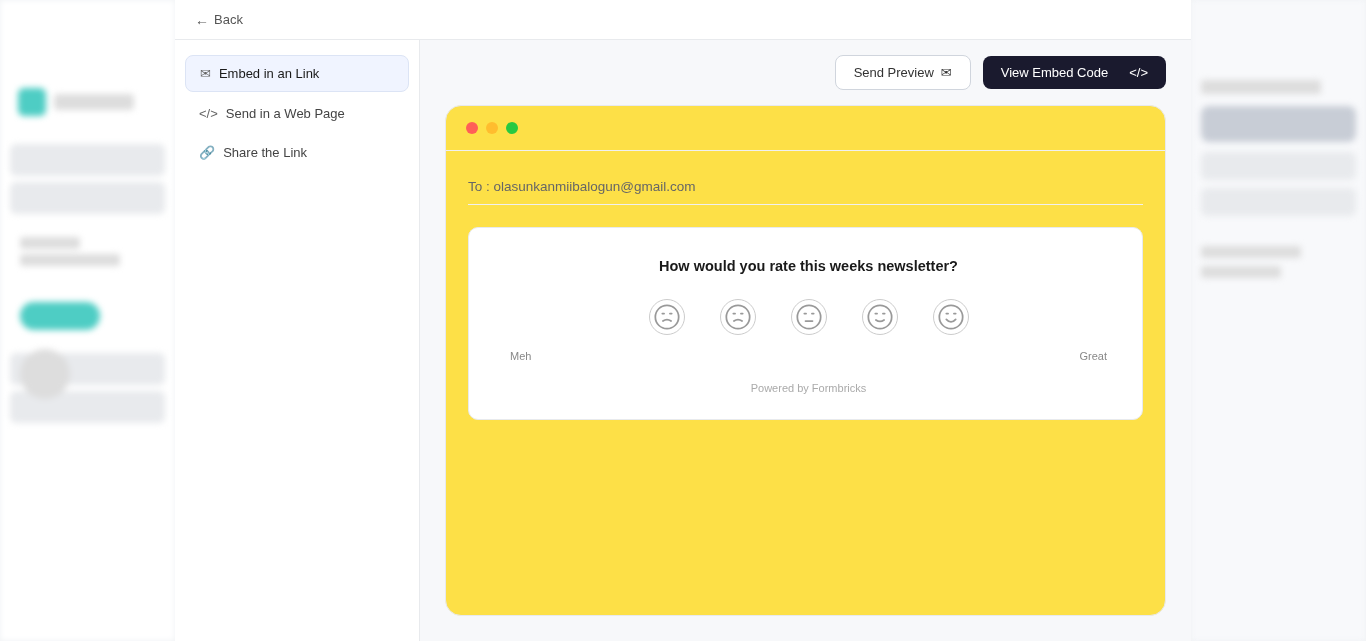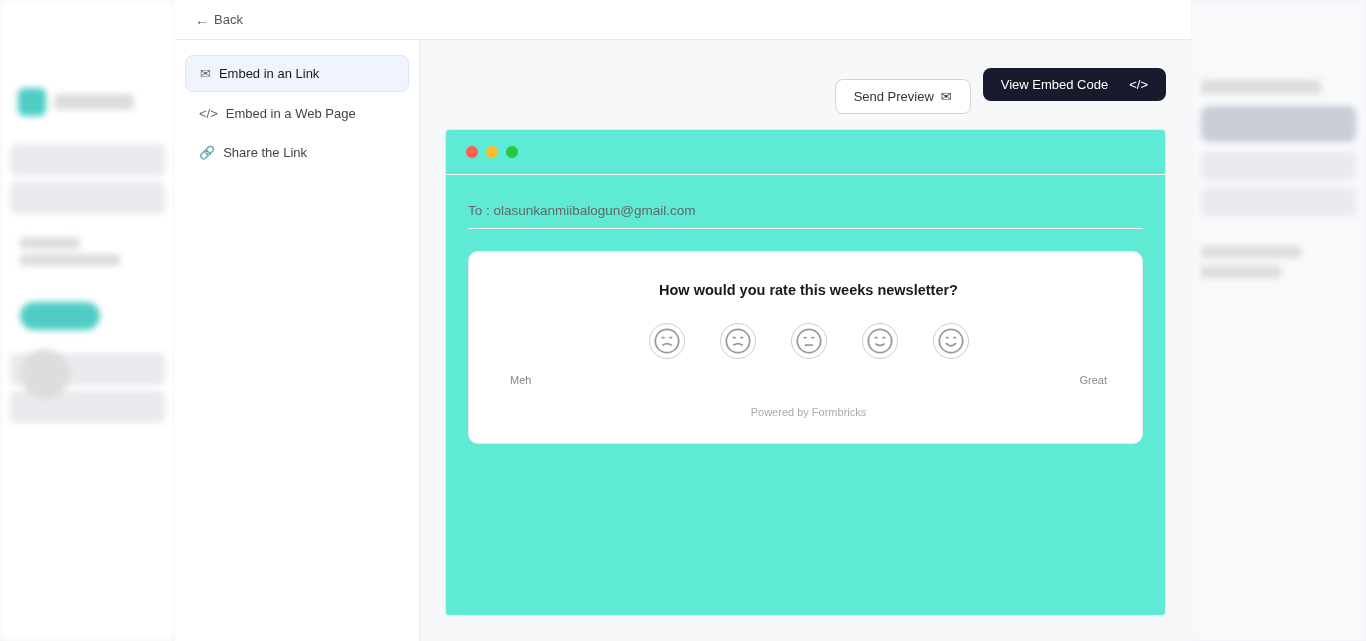--- a/index.html
+++ b/index.html
@@ -135,42 +135,41 @@
       align-items: center;
       gap: 7px;
       padding: 9px 18px;
       background: #ffffff;
       border: 1px solid #d0d5dd;
       border-radius: 8px;
       font-size: 13px;
       color: #333;
       cursor: pointer;
       font-weight: 500;
-      margin-top: 24px;
     }
 
     .view-embed-btn {
       display: flex;
       align-items: center;
       gap: 21px;
       padding: 9px 18px;
       background: #1a1a2e;
       border: none;
       border-radius: 8px;
       font-size: 13px;
       color: #ffffff;
       cursor: pointer;
       font-weight: 500;
     }
 
     
     .email-card {
       margin: 0 25px 25px 25px;
-      background: #5eead4;
-      border-radius: 4px;
+      background: #fde047;
+      border-radius: 16px;
       border: 1px solid #e8eaed;
       overflow: hidden;
       flex: 1;
     }
 
     .email-card-header {
       padding: 16px 20px;
       display: flex;
       align-items: center;
       gap: 8px;
@@ -362,21 +361,21 @@
 
   <div class="content-area">
 
     <div class="left-nav">
       <div class="nav-item active">
         <span class="nav-icon">✉</span>
         <span>Embed in an Link</span>
       </div>
       <div class="nav-item">
         <span class="nav-icon">&lt;/&gt;</span>
-        <span>Embed in a Web Page</span>
+        <span>Send in a Web Page</span>
       </div>
       <div class="nav-item">
         <span class="nav-icon">🔗</span>
         <span>Share the Link</span>
       </div>
     </div>
 
     <div class="preview-area">
 
       <div class="preview-header">

